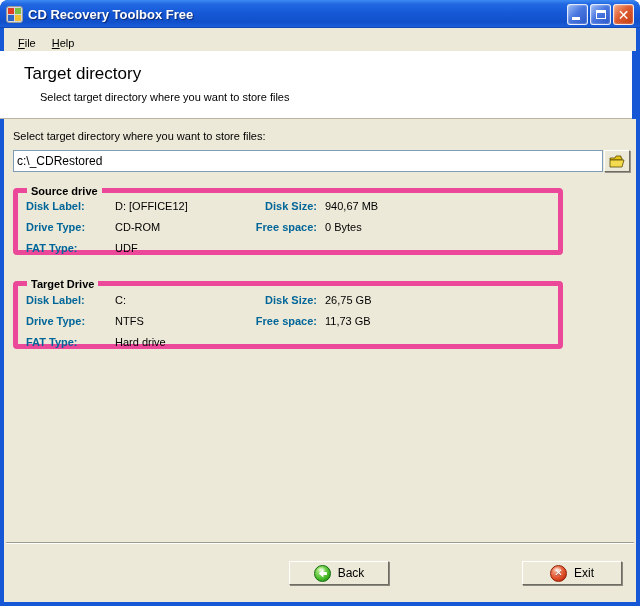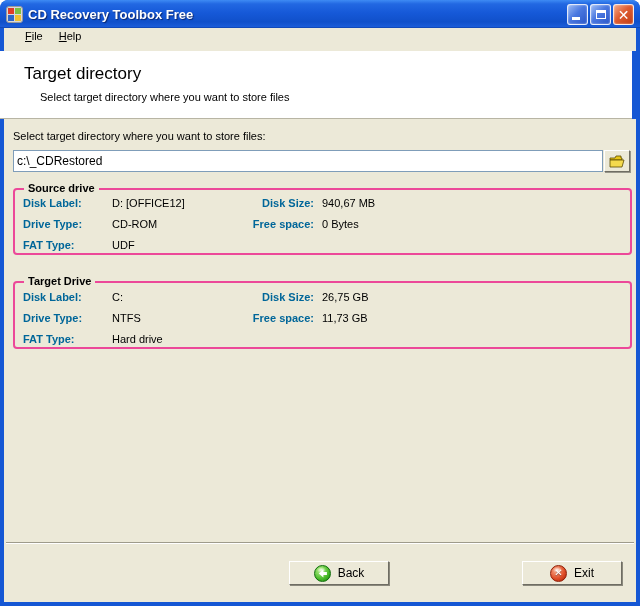--- a/index.html
+++ b/index.html
@@ -24,39 +24,39 @@
   #title-text { color:#fff; font-weight:bold; font-size:13px; text-shadow:1px 1px 1px rgba(10,30,90,.85); flex:1; }
   .tb-btn { width:21px; height:21px; border-radius:3px; border:1px solid rgba(255,255,255,.85);
     margin-left:2px; position:relative; cursor:pointer;
     background:linear-gradient(135deg,#9DBCF5 0%,#4A78E0 45%,#2A56C8 100%); box-shadow:inset 0 0 2px rgba(255,255,255,.6);}
   .tb-btn.close { background:linear-gradient(135deg,#F4A987 0%,#DE5C31 45%,#C23C12 100%); }
   .glyph-min { position:absolute; left:4px; bottom:4px; width:8px; height:3px; background:#fff; }
   .glyph-max { position:absolute; left:5px; top:5px; width:10px; height:9px; border:1px solid #fff; border-top:3px solid #fff; }
   .glyph-close { position:absolute; width:100%; text-align:center; top:1px; color:#fff; font-weight:bold; font-size:14px; line-height:18px; }
   
   #menubar { position:absolute; left:4px; top:28px; width:632px; height:23px; background:#ECE9D8;
-    display:flex; align-items:flex-start; padding-left:14px; gap:2px; }
+    display:flex; align-items:flex-end; padding-left:7px; gap:2px; }
   .menu-item { padding:2px 7px; cursor:default; }
   .menu-item u { text-decoration:underline; }
   
   #header { position:absolute; left:0; top:51px; width:632px; height:68px; background:#FFFFFF;
     border-bottom:1px solid #B8B5A4; }
   #header-title { font-size:17px; margin:13px 0 0 24px; }
   #header-sub { font-size:11px; margin:7px 0 0 40px; }
   
   #client { position:absolute; left:4px; top:119px; width:632px; height:483px; background:#ECE9D8; }
   
   #dir-label { position:absolute; left:9px; top:11px; }
   #dir-input { position:absolute; left:9px; top:31px; width:590px; height:22px;
     border:1px solid #7F9DB9; background:#fff; font-family:inherit; font-size:12px; padding:2px 3px; }
   #browse-btn { position:absolute; left:600px; top:31px; width:26px; height:22px; background:#ECE9D8;
     border:1px solid; border-color:#FFFFFF #6F6D63 #6F6D63 #FFFFFF; box-shadow:1px 1px 0 #98968A;
     display:flex; align-items:center; justify-content:center; cursor:pointer; }
   
-  .groupbox { position:absolute; left:9px; width:619px; border:2px solid #ec4899; border-radius:4px; }
+  .groupbox { position:absolute; left:9px; width:550px; border:5px solid #ec4899; border-radius:4px; }
   #group-source { top:69px; height:67px; }
   #group-target { top:149px; height:68px;margin-top:13px; }
   .group-title { position:absolute; top:-8px; left:9px; background:#ECE9D8; padding:0 4px; font-weight:bold; }
   .g-row { position:absolute; left:0; width:100%; height:14px; }
   .g-label1 { position:absolute; left:8px;  width:82px;  text-align:left; font-weight:bold; color:#006699; }
   .g-value1 { position:absolute; left:97px; }
   .g-label2 { position:absolute; left:180px; width:119px; text-align:right; font-weight:bold; color:#006699; }
   .g-value2 { position:absolute; left:307px; }
   
   #divider { position:absolute; left:2px; top:423px; width:628px; height:2px;

